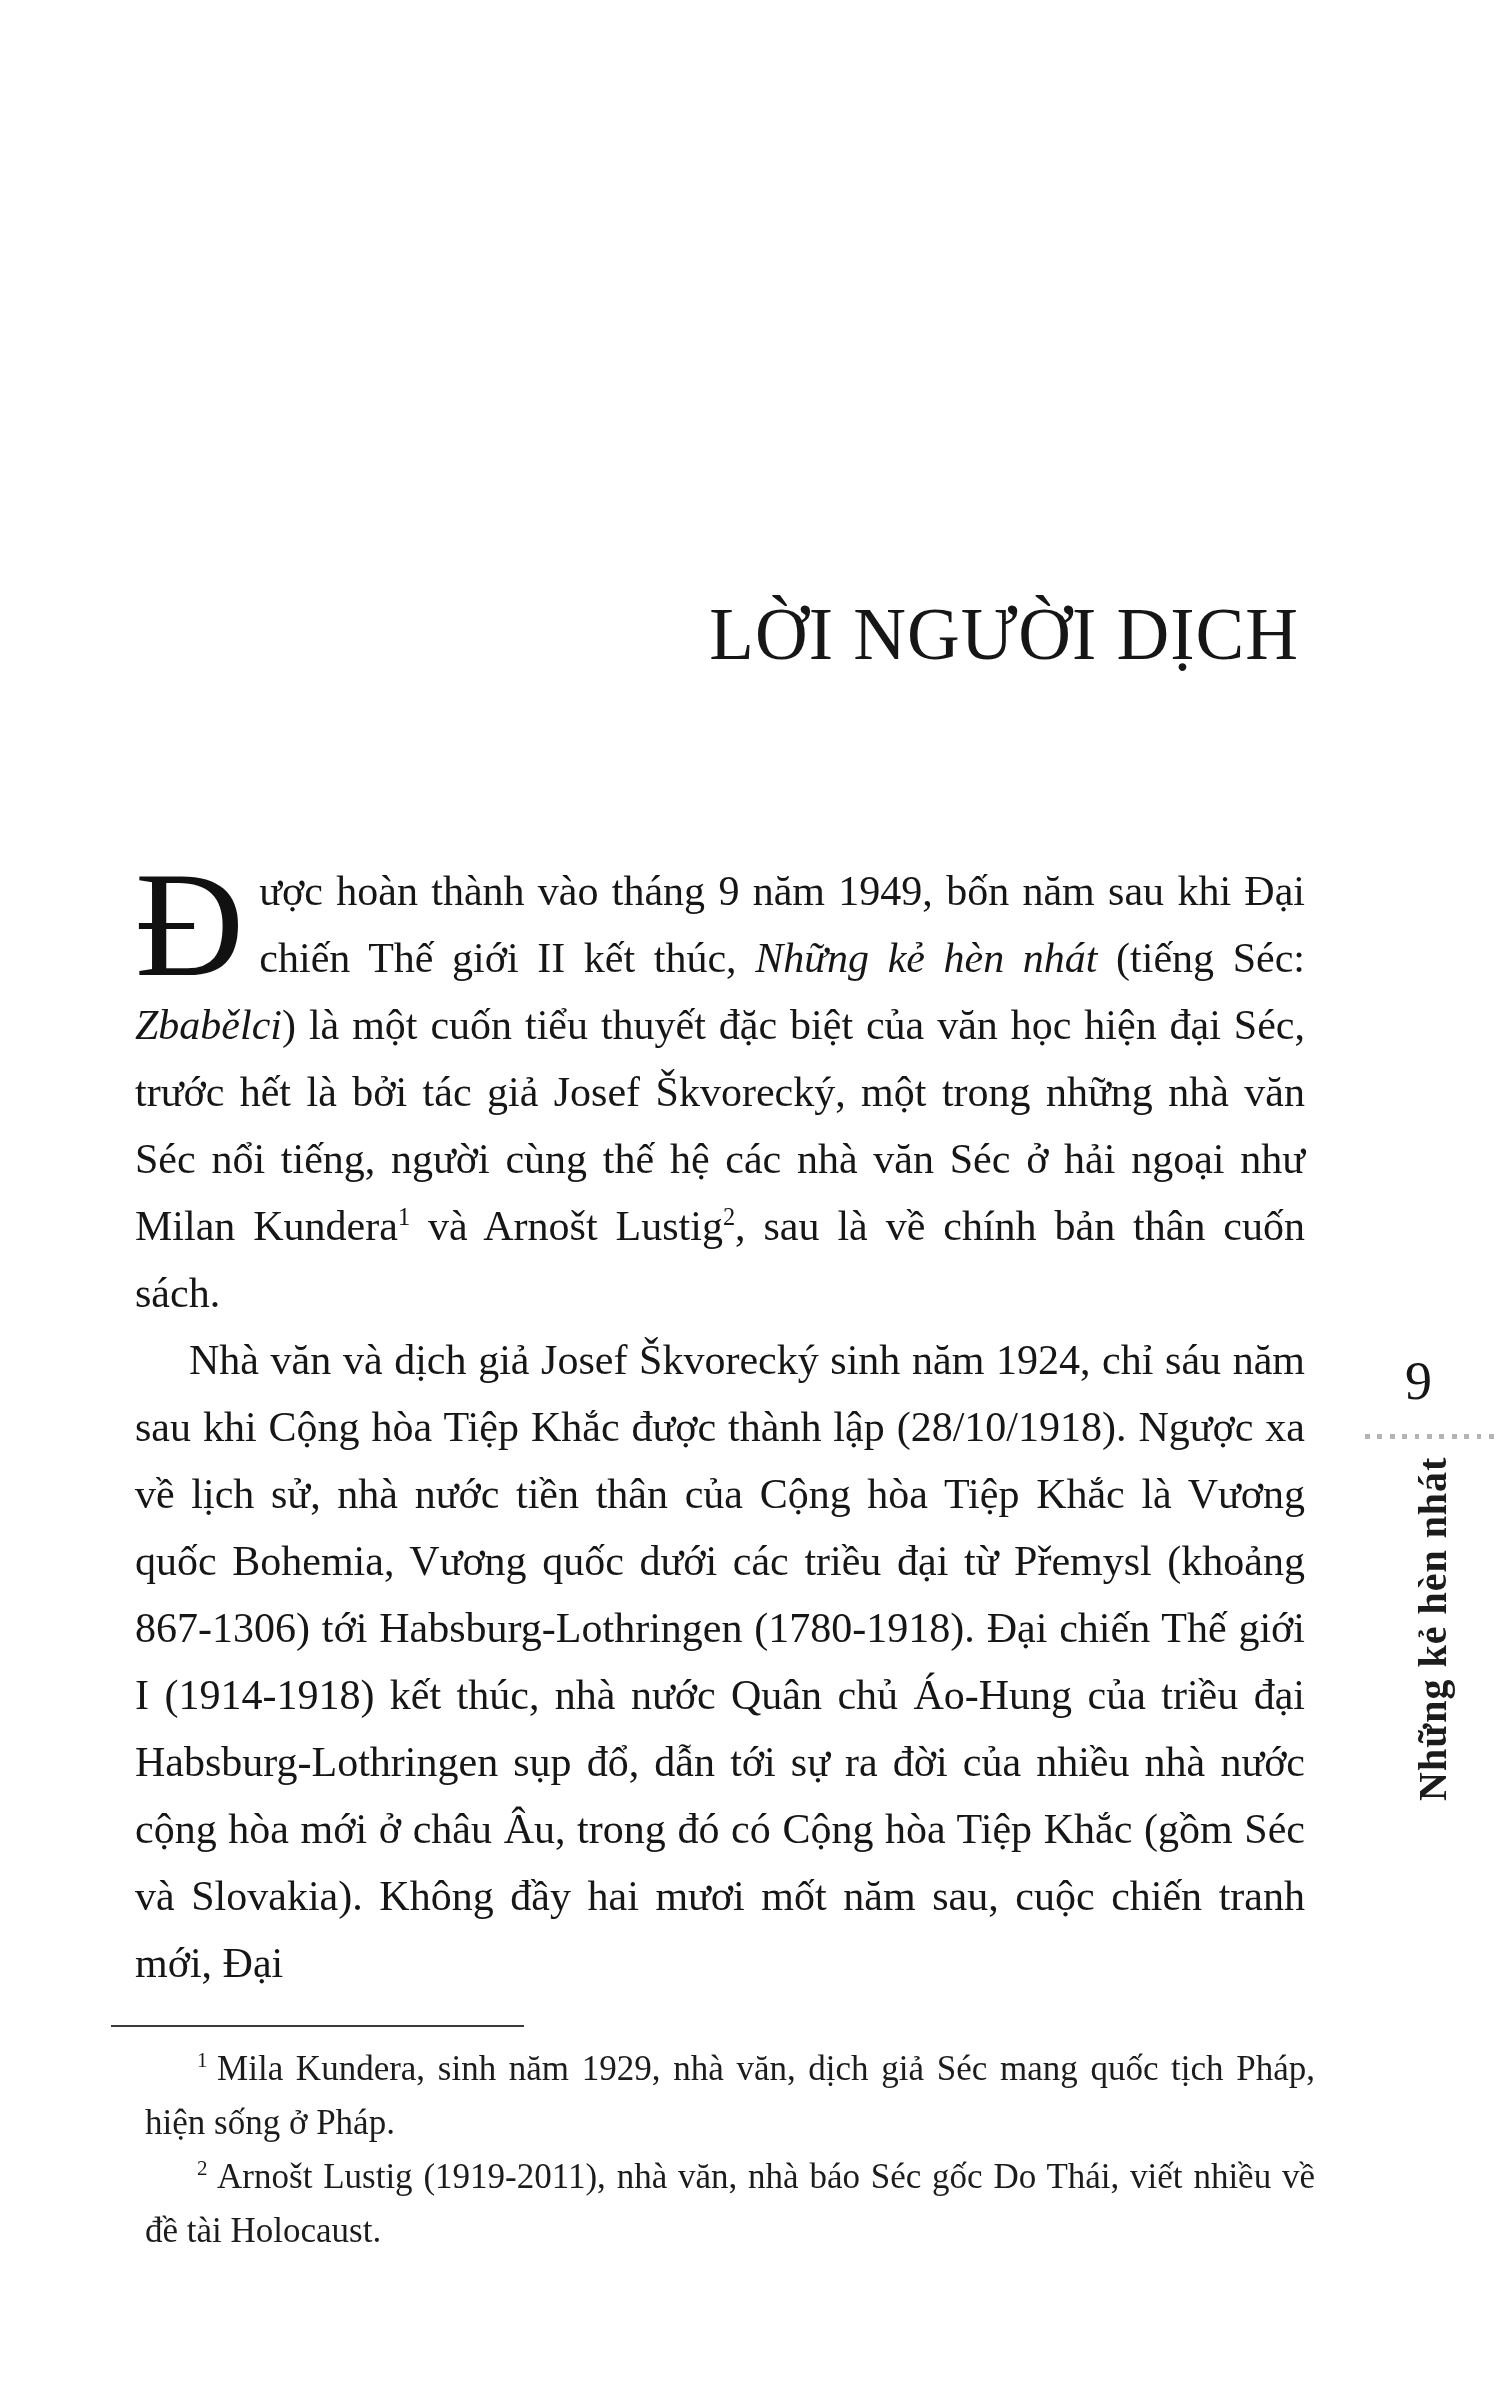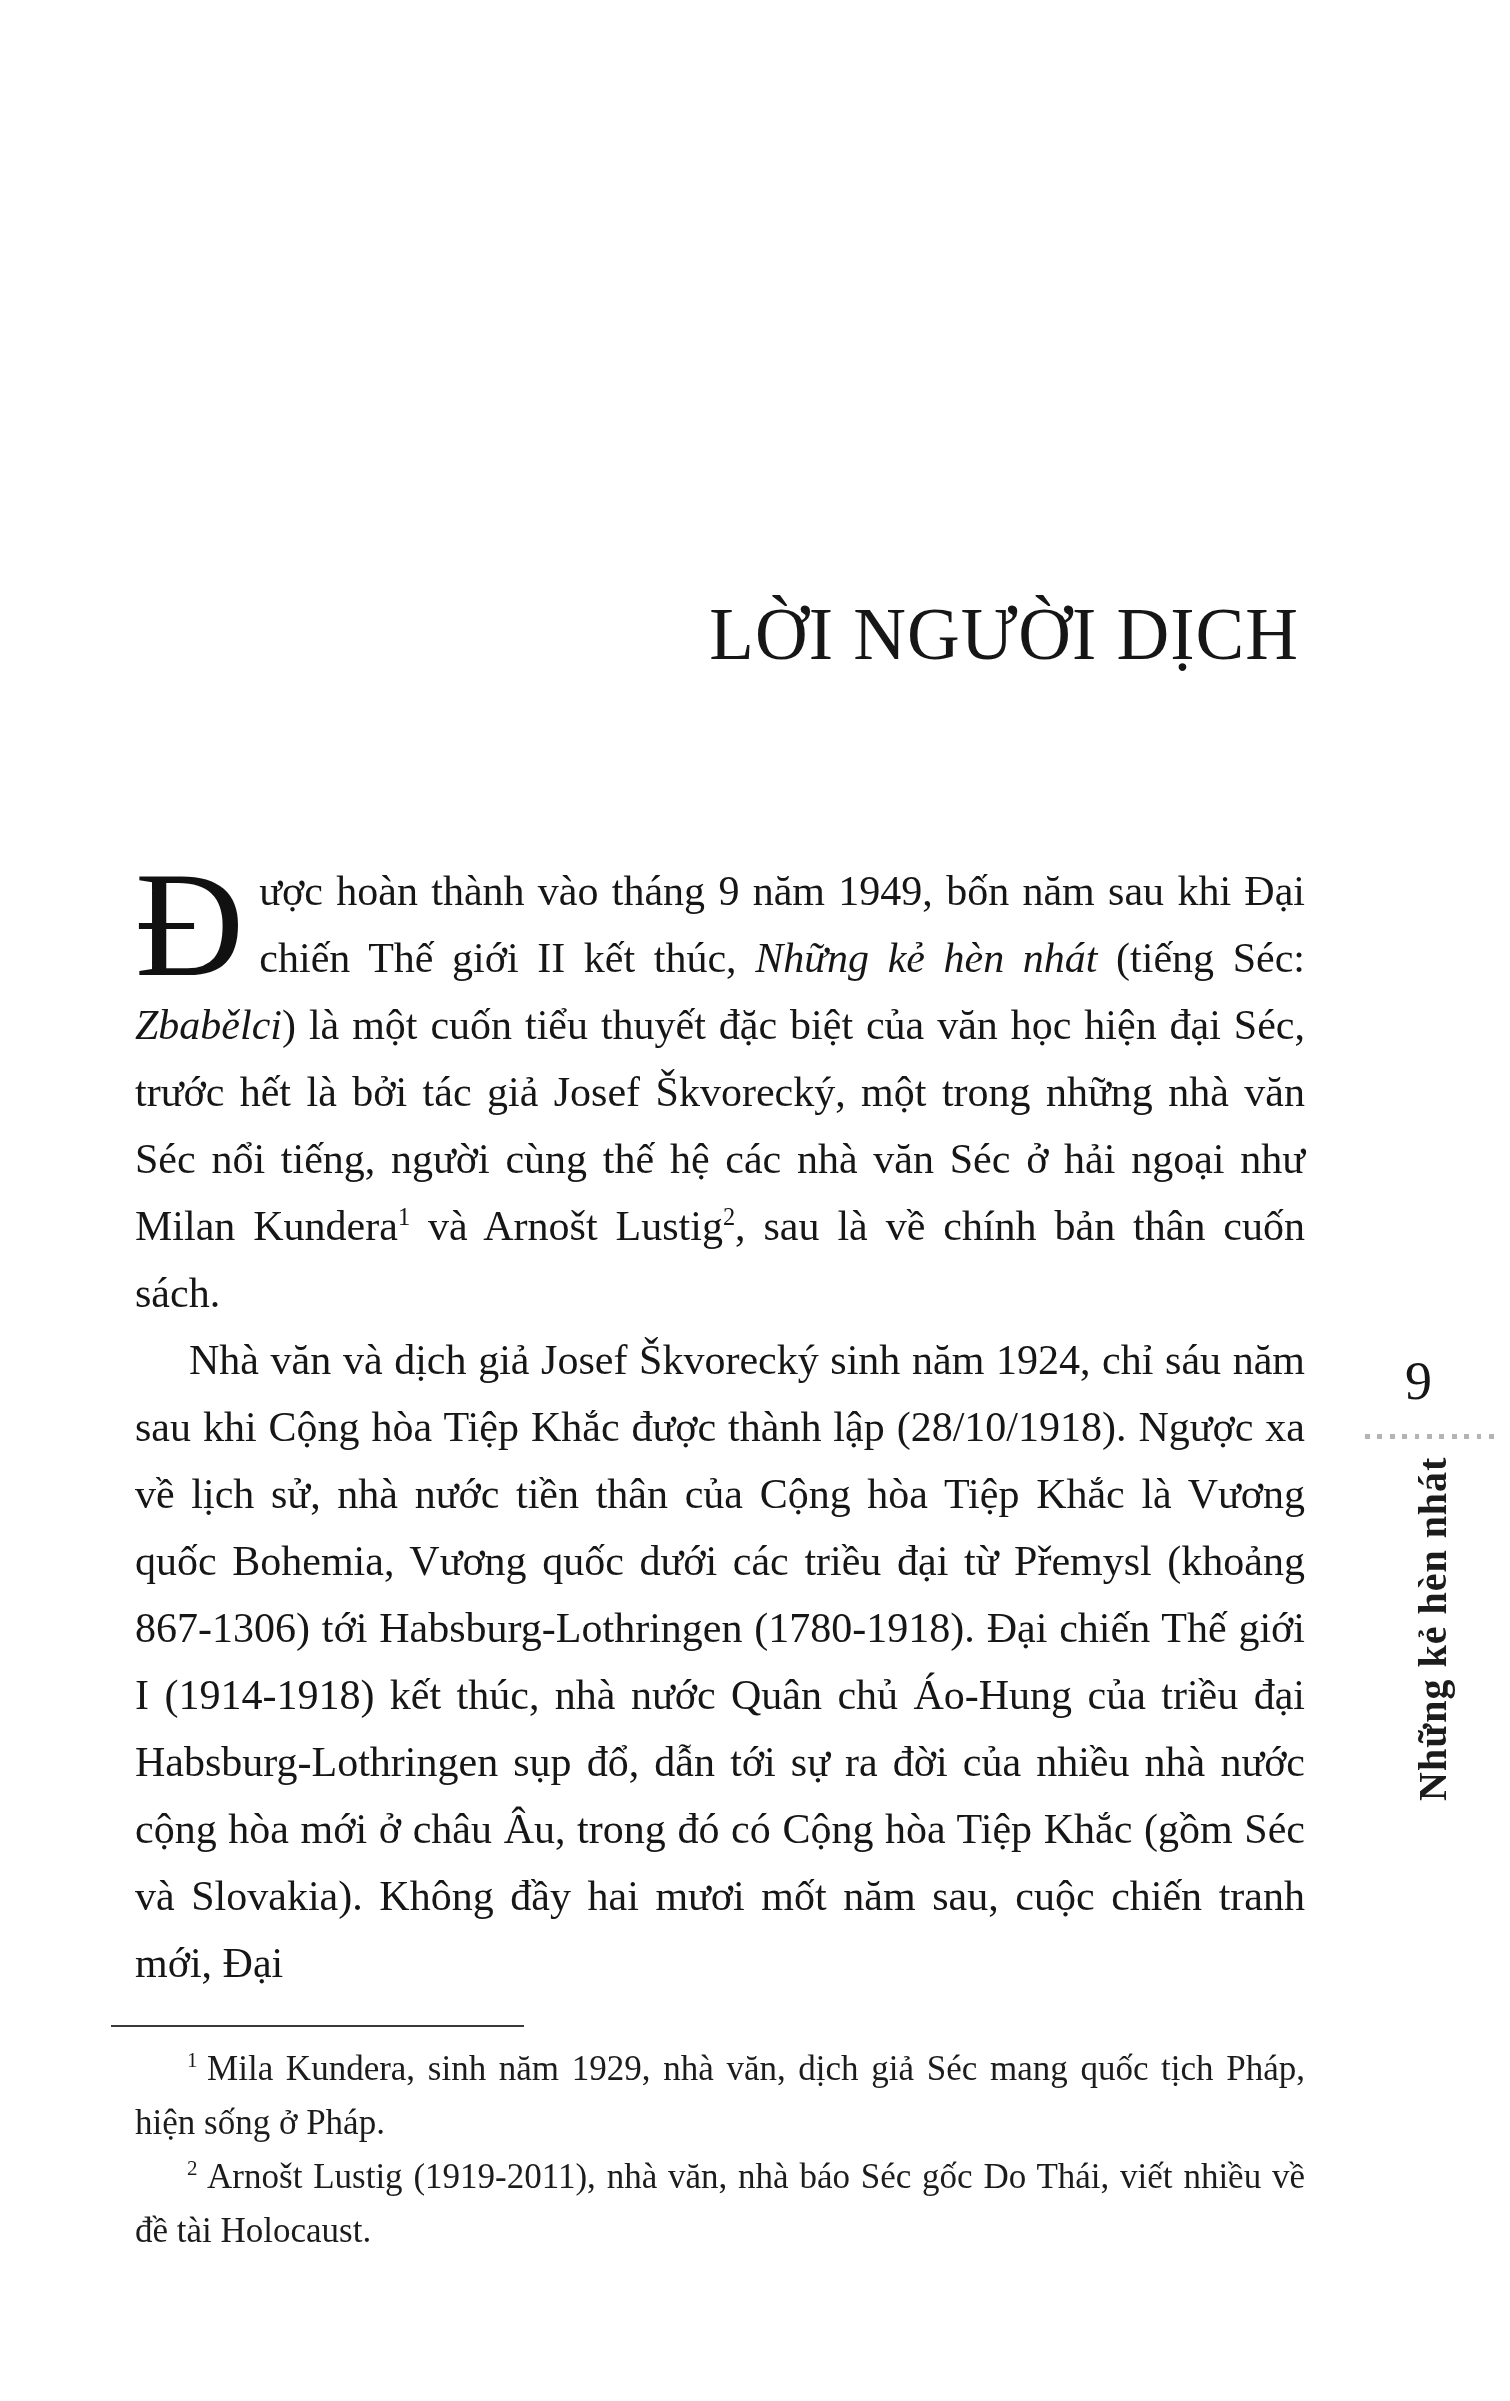--- a/index.html
+++ b/index.html
@@ -62,21 +62,21 @@
   
   .footnote-rule {
     position: absolute;
     left: 111px;
     top: 2025px;
     width: 413px;
     border-top: 2.9px solid #3a3a3a;
   }
   .footnotes {
     position: absolute;
-    left: 135px;
+    left: 145px;
     top: 2042px;
     width: 1170px;
     font-size: 35px;
     line-height: 54px;
     text-align: justify;
     color: #1c1c1c;
   }
   .footnote { margin: 0; text-indent: 52px; }
   .footnote sup {
     font-size: 0.6em;

